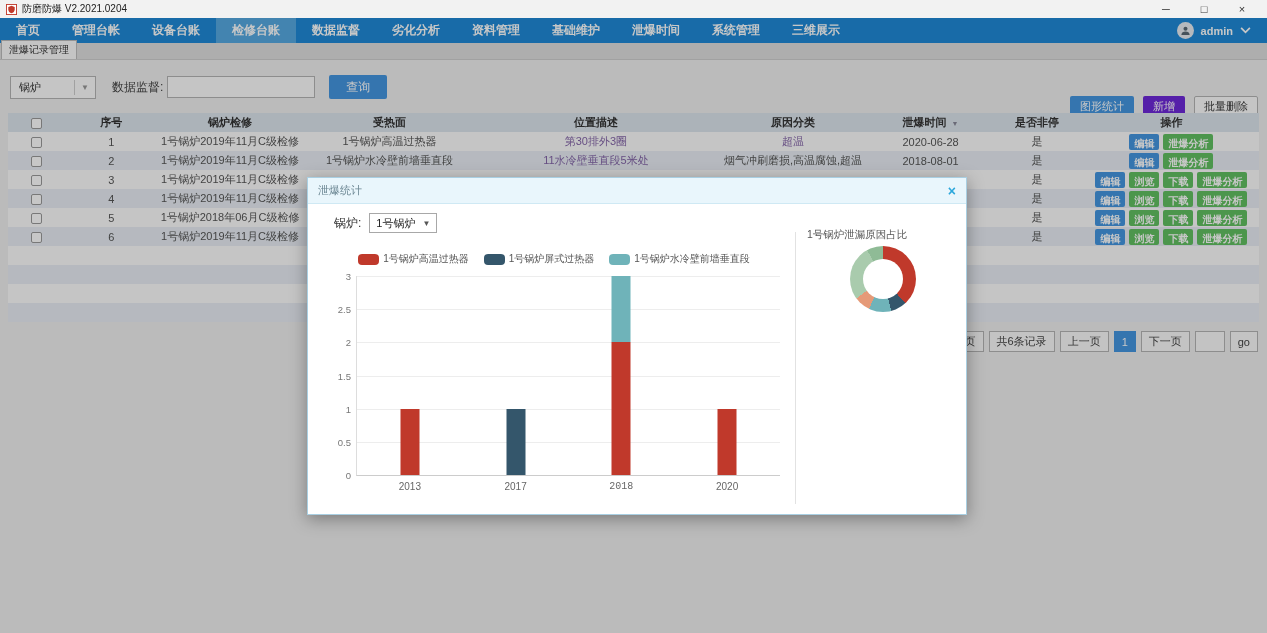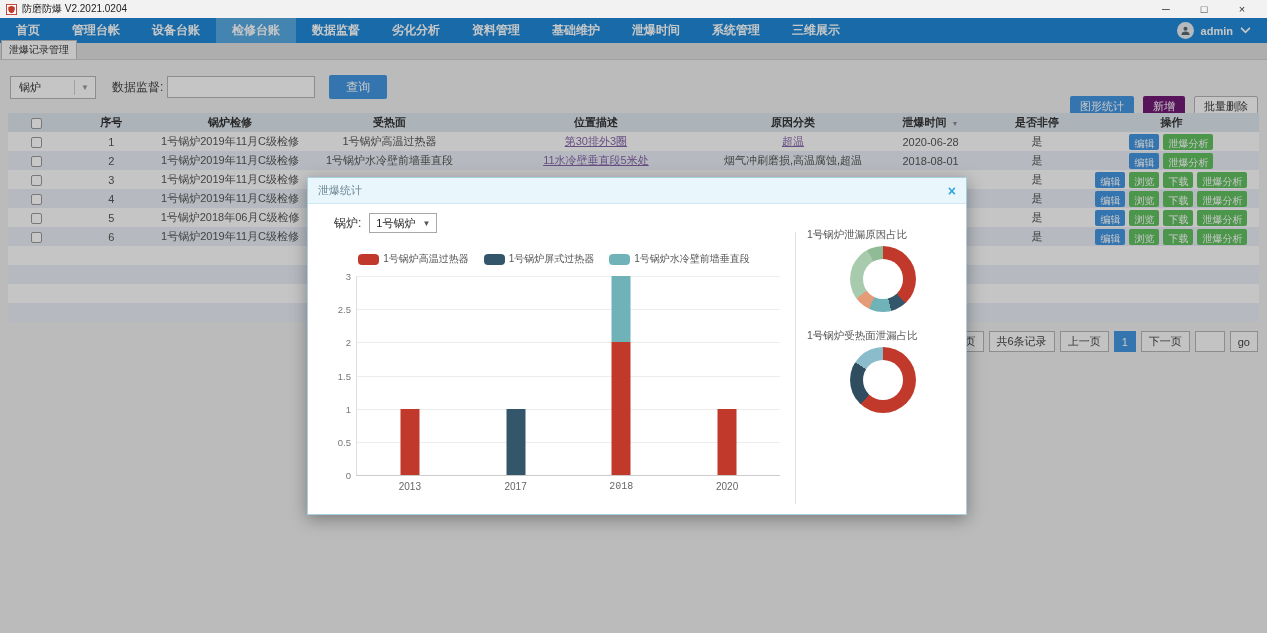--- a/index.html
+++ b/index.html
@@ -31,34 +31,34 @@
   .select-box { width:86px; height:23px; background:#fdfdfd; border:1px solid #b5b5b5; display:flex; align-items:center; justify-content:space-between; padding:0 0 0 8px; font-size:11px; color:#333; cursor:pointer; }
   .sel-arrow { border-left:1px solid #cfcfcf; padding:3px 6px; color:#999; font-size:8px; }
   .field-label { font-size:12px; color:#444; margin:0 4px 0 16px; }
   .text-input { width:148px; height:22px; border:1px solid #b5b5b5; background:#fdfdfd; padding:0 4px; font-size:11px; }
   .btn-query { width:58px; height:24px; background:#4596e0; color:#fff; border:none; font-size:12px; margin-left:14px; cursor:pointer; border-radius:2px; }
 
   
   .actions { position:absolute; right:9px; top:89px; display:flex; gap:9px;margin-top:7px; }
   .btn-sm { height:21px; font-size:11px; padding:0 9px; border:1px solid transparent; color:#fff; cursor:pointer; border-radius:2px; line-height:19px; }
   .btn-blue { background:#4596e0; }
-  .btn-green { background:#701a75; }
+  .btn-green { background:#6d28d9; }
   .btn-plain { background:#fdfdfd; border-color:#b5b5b5; color:#333; }
 
   
   .table-wrap { position:absolute; left:8px; right:8px; top:113px; }
   table { width:100%; border-collapse:collapse; table-layout:fixed; }
   th { background:#dde6ee; height:19px; font-weight:bold; color:#333; font-size:11px; text-align:center; white-space:nowrap; overflow:hidden; }
   td { height:19px; text-align:center; color:#555; font-size:11px; white-space:nowrap; overflow:hidden; }
   tr.odd  { background:#fdfdfd; }
   tr.even { background:#e9eef5; }
   .cb { display:inline-block; width:11px; height:11px; border:1px solid #9a9a9a; background:#fff; border-radius:2px; vertical-align:middle; cursor:pointer; }
-  .cell-link { color:#8465a8; text-decoration:underline; cursor:pointer;margin-top:38px; }
+  .cell-link { color:#8465a8; cursor:pointer;margin-top:38px; }
   .sort-caret { font-size:7px; color:#889; margin-left:5px; vertical-align:middle; }
-  .op-btn { display:inline-block; height:16px; line-height:16px; padding:2px 5px; font-size:10px; color:#fff; border-radius:2px; margin:0 2px; cursor:pointer; }
+  .op-btn { display:inline-block; height:16px; line-height:16px; padding:2px 5px; font-size:10px; color:#fff; border-radius:2px; margin:0 2px; cursor:pointer;font-weight:bold; }
   .op-blue { background:#4596e0; }
   .op-green { background:#62c062; }
 
   
   .pagination { position:absolute; right:9px; top:331px; display:flex; gap:5px; align-items:center; font-size:11px; color:#444; }
   .pg-box { height:21px; min-width:22px; padding:0 7px; border:1px solid #b5b5b5; background:#fafafa; display:flex; align-items:center; justify-content:center; cursor:pointer; white-space:nowrap; }
   .pg-static { cursor:default; }
   .pg-active { background:#4596e0; color:#fff; border-color:#4596e0; }
   .pg-input { width:30px; height:21px; border:1px solid #b5b5b5; background:#fafafa; }
 
@@ -344,21 +344,15 @@
 
     <div class="vdivider"></div>
 
     <div class="chart-right">
         <div class="donut-block">
           <div class="donut-title">1号锅炉泄漏原因占比</div>
           <div class="donut" style="background: conic-gradient(rgb(192, 57, 43) 0deg, rgb(192, 57, 43) 136.8deg, rgb(52, 86, 107) 136.8deg, rgb(52, 86, 107) 165.6deg, rgb(111, 179, 185) 165.6deg, rgb(111, 179, 185) 205.2deg, rgb(229, 154, 120) 205.2deg, rgb(229, 154, 120) 234deg, rgb(169, 203, 173) 234deg, rgb(169, 203, 173) 331.2deg, rgb(143, 187, 150) 331.2deg, rgb(143, 187, 150) 360deg);">
             <div class="donut-hole"></div>
           </div>
         </div>
-        <div class="donut-block">
-          <div class="donut-title">1号锅炉受热面泄漏占比</div>
-          <div class="donut" style="background: conic-gradient(rgb(192, 57, 43) 0deg, rgb(192, 57, 43) 223.2deg, rgb(47, 77, 94) 223.2deg, rgb(47, 77, 94) 302.4deg, rgb(139, 188, 203) 302.4deg, rgb(139, 188, 203) 360deg);">
-            <div class="donut-hole"></div>
-          </div>
-        </div>
       </div>
   </div>
 </div>
 
 </body></html>

